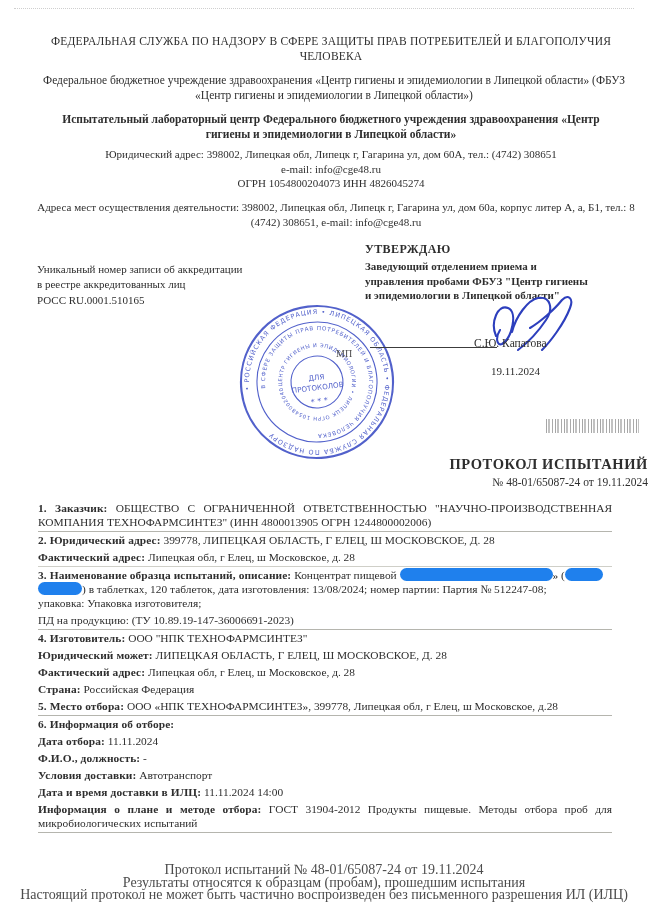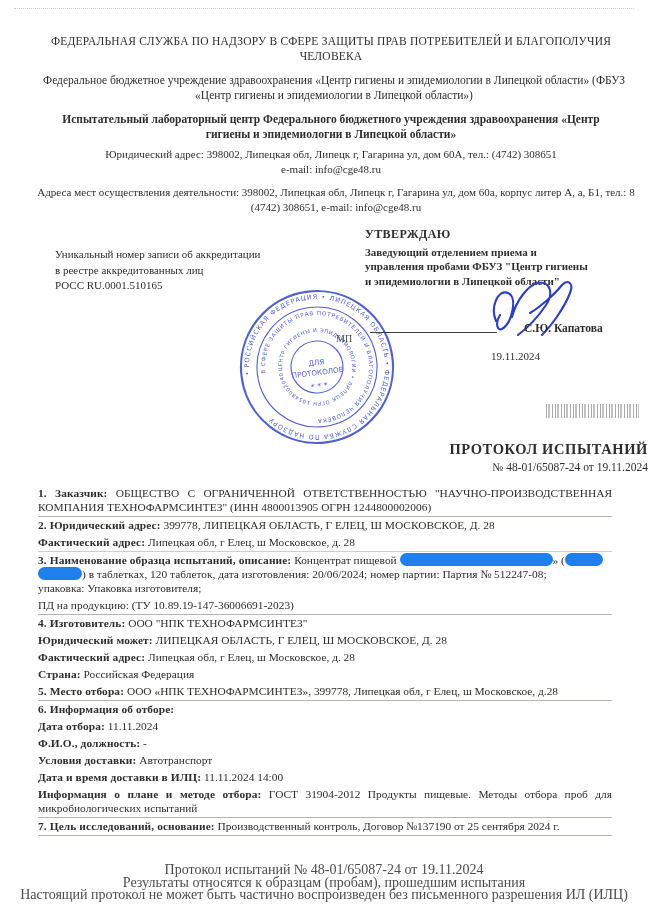--- a/index.html
+++ b/index.html
@@ -14,26 +14,26 @@
   .head{padding:34px 22px 0 36px;text-align:center;}
   .head div{margin:0 auto;}
   .h-agency{font-size:11.5px;line-height:15px;letter-spacing:.2px;width:560px;}
   .h-org{font-weight:normal;font-size:11.5px;line-height:15px;margin-top:9px !important;width:596px;}
   .h-lab{font-weight:bold;font-size:11.5px;line-height:15px;margin-top:9px !important;width:560px;}
   .h-addr{font-size:11px;line-height:14.5px;margin-top:5px !important;width:586px;}
   .h-small{font-size:11px;line-height:14.5px;}
   .h-act{font-size:11px;line-height:15px;margin-top:9px !important;width:600px;}
   
   .mid{position:relative;height:208px;margin-top:12px;}
-  .accred{position:absolute;left:55px;top:20px;width:235px;font-size:11px;line-height:15.5px;}
+  .accred{position:absolute;left:37px;top:20px;width:235px;font-size:11px;line-height:15.5px;}
   .approve{position:absolute;left:365px;top:0;width:255px;font-size:11px;line-height:14.5px;font-weight:bold;}
   .approve .t{font-size:12px;letter-spacing:.4px;margin-bottom:3px;}
   .sig-squiggle{position:absolute;left:486px;top:50px;}
   .sig-line{position:absolute;left:370px;top:105px;width:127px;border-bottom:1.3px solid #3c3c3c;}
-  .sig-name{position:absolute;left:524px;top:95px;font-size:11.5px;font-weight:bold;}
+  .sig-name{position:absolute;left:474px;top:95px;font-size:11.5px;font-weight:normal;}
   .sig-mp{position:absolute;left:336px;top:106px;font-size:10px;color:#4a4a4a;}
   .sig-date{position:absolute;left:491px;top:123px;font-size:11px;}
   .stamp{position:absolute;left:237px;top:60px;opacity:.88;transform:rotate(-7deg);}
   .barcode{position:absolute;left:546px;top:177px;width:93px;height:14px;opacity:.45;
     background:repeating-linear-gradient(90deg,#3a3a3a 0 1px,#fff 1px 2px,#777 2px 4px,#fff 4px 6px,#444 6px 7px,#fff 7px 9px);}
   
   .title{ text-align:right;margin-top:6px;}
   .title .t1{font-weight:bold;font-size:14.5px;letter-spacing:.6px;}
   .title .t2{font-size:11.5px;margin-top:3px;}
   
@@ -54,20 +54,21 @@
 
 <div class="page">
   <div class="scan-line"></div>
 
   <div class="head">
     <div class="h-agency">ФЕДЕРАЛЬНАЯ СЛУЖБА ПО НАДЗОРУ В СФЕРЕ ЗАЩИТЫ ПРАВ ПОТРЕБИТЕЛЕЙ И БЛАГОПОЛУЧИЯ ЧЕЛОВЕКА</div>
     <div class="h-org">Федеральное бюджетное учреждение здравоохранения «Центр гигиены и эпидемиологии в Липецкой области» (ФБУЗ «Центр гигиены и эпидемиологии в Липецкой области»)</div>
     <div class="h-lab">Испытательный лабораторный центр Федерального бюджетного учреждения здравоохранения «Центр гигиены и эпидемиологии в Липецкой области»</div>
     <div class="h-addr">Юридический адрес: 398002, Липецкая обл, Липецк г, Гагарина ул, дом 60А, тел.: (4742) 308651</div>
     <div class="h-small">e-mail: info@cge48.ru</div>
+    <div class="h-small">ОГРН 1054800204073 ИНН 4826045274</div>
     <div class="h-act">Адреса мест осуществления деятельности: 398002, Липецкая обл, Липецк г, Гагарина ул, дом 60а, корпус литер А, а, Б1, тел.: 8 (4742) 308651, e-mail: info@cge48.ru</div>
   </div>
 
   <div class="mid">
     <div class="accred">
       <div>Уникальный номер записи об аккредитации</div>
       <div>в реестре аккредитованных лиц</div>
       <div>РОСС RU.0001.510165</div>
     </div>
 
@@ -130,21 +131,21 @@
     </p>
     <p class="sec rule-faint">
       <b>Фактический адрес:</b>
       <span>Липецкая обл, г Елец, ш Московское, д. 28</span>
     </p>
 
     <p class="sec nowrap">
       <b>3. Наименование образца испытаний, описание:</b>
       <span>Концентрат пищевой</span>
       <span class="redact r1"></span><span>» (</span><span class="redact r2"></span><br>
-      <span class="redact r3"></span><span>) в таблетках, 120 таблеток, дата изготовления: 20/06/2024; номер партии: Партия № 512247-08;</span><br>
+      <span class="redact r3"></span><span>) в таблетках, 120 таблеток, дата изготовления: 13/08/2024; номер партии: Партия № 512247-08;</span><br>
       <span>упаковка: Упаковка изготовителя;</span>
     </p>
     <p class="sec rule">
       <span>ПД на продукцию: (ТУ 10.89.19-147-36006691-2023)</span>
     </p>
 
     <p class="sec">
       <b>4. Изготовитель:</b>
       <span>ООО "НПК ТЕХНОФАРМСИНТЕЗ"</span>
     </p>
@@ -183,24 +184,20 @@
     </p>
     <p class="sec">
       <b>Дата и время доставки в ИЛЦ:</b>
       <span>11.11.2024 14:00</span>
     </p>
     <p class="sec rule">
       <b>Информация о плане и методе отбора:</b>
       <span>ГОСТ 31904-2012 Продукты пищевые. Методы отбора проб для микробиологических испытаний</span>
     </p>
 
-    <p class="sec rule">
-      <b>7. Цель исследований, основание:</b>
-      <span>Производственный контроль, Договор №137190 от 25 сентября 2024 г.</span>
-    </p>
   </div>
 
   <div class="footer">
     <div>Протокол испытаний № 48-01/65087-24 от 19.11.2024</div>
     <div>Результаты относятся к образцам (пробам), прошедшим испытания</div>
     <div>Настоящий протокол не может быть частично воспроизведен без письменного разрешения ИЛ (ИЛЦ)</div>
   </div>
 </div>
 
 </body></html>

